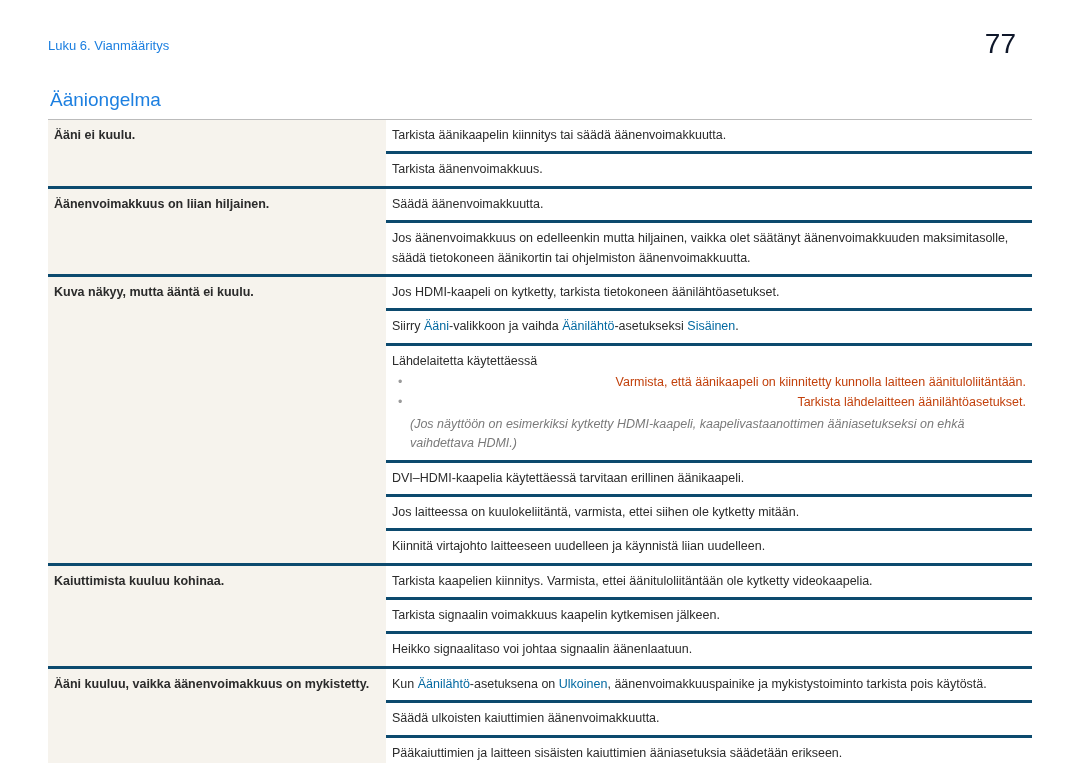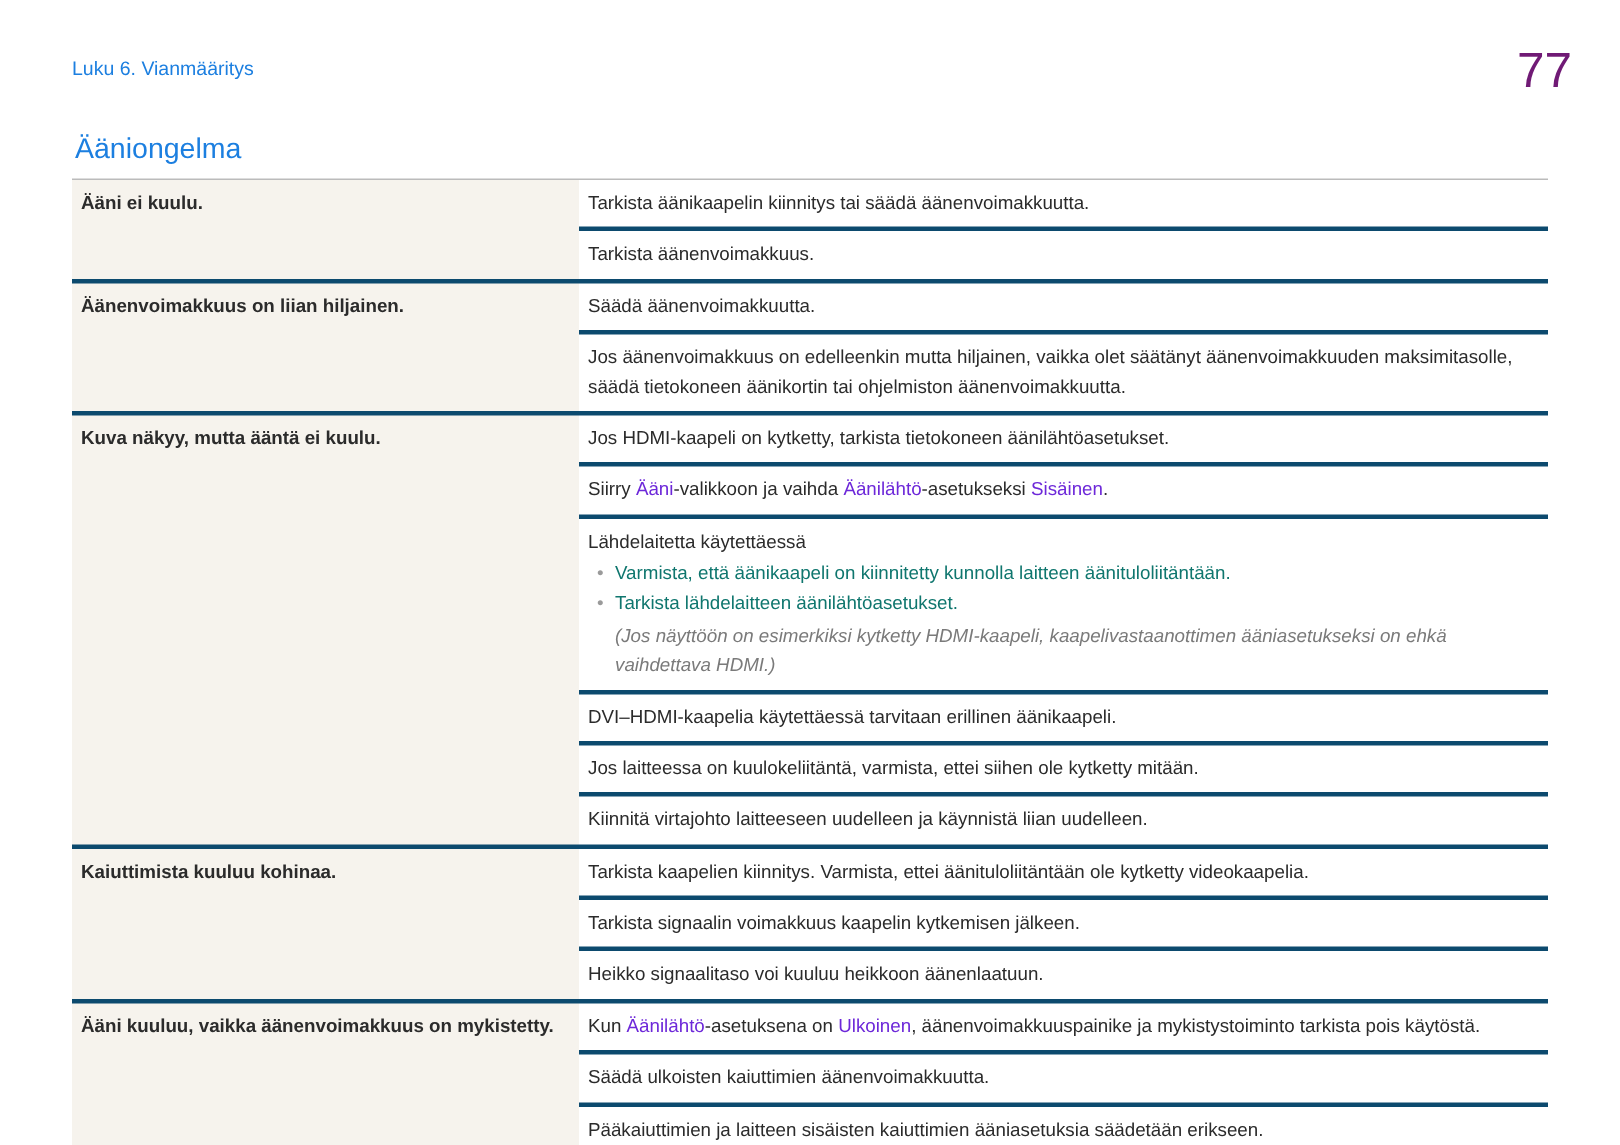--- a/index.html
+++ b/index.html
@@ -1,29 +1,29 @@
 <!DOCTYPE html>
 <html><head>
 <meta charset="utf-8">
 <style>
   * { box-sizing: border-box; margin: 0; padding: 0; }
   html, body { width: 1080px; background: #fff; font-family: "Segoe UI", Arial, sans-serif; color: #2b2b2b; }
   body { padding: 0; }
   .page { padding: 38px 48px 30px 48px; position: relative; min-height: 763px; }
-  .page-number { position: absolute; top: 28px; right: 32px; font-size: 33px; color: #701a75; font-weight: 300; }
+  .page-number { position: absolute; top: 28px; right: 64px; font-size: 28px; color: #0f172a; font-weight: 300; }
   .chapter-breadcrumb { font-size: 13px; color: #1c7fe0; font-weight: 500; margin-bottom: 36px; }
   .section-title { font-size: 19px; color: #1c7fe0; font-weight: 500; margin-bottom: 8px; padding-left: 2px; margin-top: 18px; }
   table.troubleshoot { width: 100%; border-collapse: collapse; table-layout: fixed; }
   table.troubleshoot col.col-issue { width: 338px; }
   table.troubleshoot tr { }
   table.troubleshoot td { border-top: 3px solid #0c4a6e; border-bottom: 1px solid #d0d0d0; vertical-align: top; padding: 6px 6px 6px 6px; font-size: 12.5px; line-height: 1.55; }
   table.troubleshoot tr.firstline td { border-top: 1px solid #bbb; }
   table.troubleshoot td.col-issue { font-weight: 600; margin-left: 10px; }
-  .menu { color: #6d28d9; }
-  ul.bullets { list-style: none; padding-left: 6px; margin: 2px 0 2px 0; color: #0f766e; }
+  .menu { color: #0369a1; }
+  ul.bullets { list-style: none; padding-left: 6px; margin: 2px 0 2px 0; color: #c2410c; text-align: right; }
   ul.bullets li { position: relative; padding-left: 12px; margin: 1px 0; }
   ul.bullets li::before { content: "•"; position: absolute; left: 0; top: 0; color: #9a9a9a; }
   .paren { color: #7a7a7a; padding-left: 18px; display: block; font-style: italic; }
   .bg-shade { background: #f6f3ed; }
   td.shade-left { background: #f6f3ed; }
 </style>
 </head>
 <body>
 
 <div class="page bg-shade" style="background:#fff;">
@@ -94,21 +94,21 @@
       <tr>
         <td class="col-issue shade-left" rowspan="3">Kaiuttimista kuuluu kohinaa.</td>
         <td>Tarkista kaapelien kiinnitys. Varmista, ettei äänituloliitäntään ole kytketty videokaapelia.</td>
       </tr>
 
       <tr>
         <td>Tarkista signaalin voimakkuus kaapelin kytkemisen jälkeen.</td>
       </tr>
 
       <tr>
-        <td>Heikko signaalitaso voi kuuluu heikkoon äänenlaatuun.</td>
+        <td>Heikko signaalitaso voi johtaa signaalin äänenlaatuun.</td>
       </tr>
 
       <tr>
         <td class="col-issue shade-left" rowspan="4">Ääni kuuluu, vaikka äänenvoimakkuus on mykistetty.</td>
         <td>
           <span>Kun </span><span class="menu">Äänilähtö</span><span>-asetuksena on </span><span class="menu">Ulkoinen</span><span>, äänenvoimakkuuspainike ja mykistystoiminto tarkista pois käytöstä.</span>
         </td>
       </tr>
 
       <tr>

